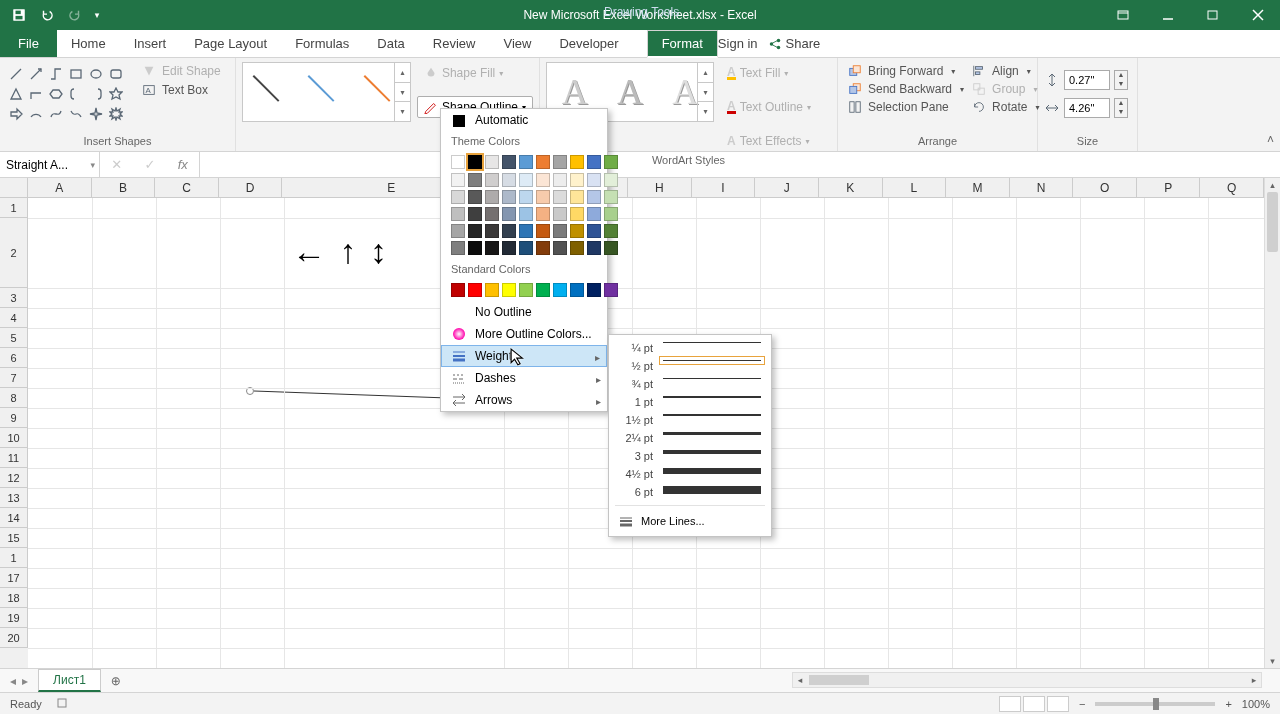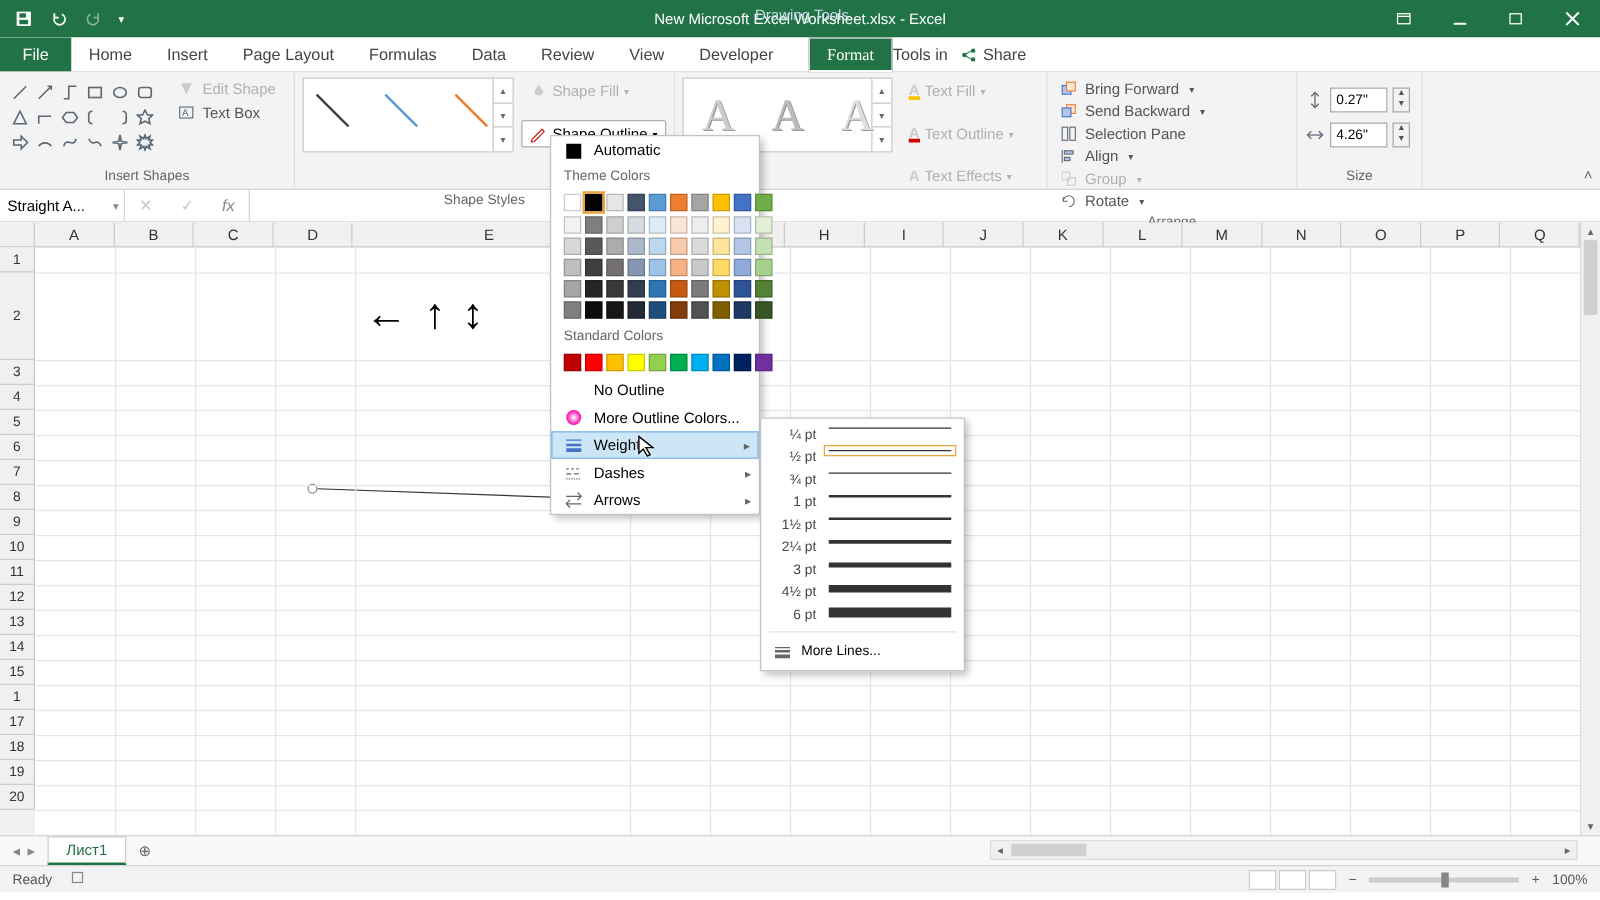--- a/index.html
+++ b/index.html
@@ -13,21 +13,21 @@
 .title-text { position: absolute; left: 0; right: 0; text-align: center; pointer-events: none; }
 .drawing-tools { position: absolute; left: 604px; top: 0; font-size: 12px; color: #cde; padding-top: 5px;}
 .win-controls { margin-left: auto; display: flex; }
 .win-btn { width: 45px; height: 30px; display: flex; align-items: center; justify-content: center; cursor: pointer; }
 .win-btn svg { width: 12px; height: 12px; }
 
 
 .tabs { height: 28px; background: #fff; display: flex; align-items: stretch; border-bottom: 1px solid #d4d4d4; position: relative; }
 .tab { padding: 0 14px; display: flex; align-items: center; font-size: 13px; color: #444; cursor: pointer; text-transform: capitalize; }
 .tab.file { background: #217346; color: #fff; padding: 0 18px; }
-.tab.active { background: #fff; color: #217346; border-top: 1px solid #d4d4d4; border-left: 1px solid #d4d4d4; border-right: 1px solid #d4d4d4; border-bottom: 2px solid #fff; margin-bottom: -1px; font-weight: 400; font-family: Liberation Serif, serif;}
+.tab.active { background: #fff; color: #217346; border-top: 1px solid #d4d4d4; border-left: 1px solid #d4d4d4; border-right: 1px solid #d4d4d4; border-bottom: 2px solid #fff; margin-bottom: -1px; font-weight: 400;}
 .tab.format { background: #217346; color: #fff; }
 .tell-me { flex: 1; display: flex; align-items: center; padding-left: 14px; color: #888; font-size: 12px; gap: 8px;}
 .signin-share { display: flex; align-items: center; gap: 10px; padding-right: 14px; font-size: 13px; color: #444; }
 .share-btn { display:flex; align-items:center; gap:4px;justify-content:flex-end; }
 
 
 .ribbon { height: 94px; background: #f3f3f3; border-bottom: 1px solid #d4d4d4; display: flex; position: relative; }
 .group { border-right: 1px solid #e0e0e0; padding: 4px 6px 2px 6px; display: flex; flex-direction: column; justify-content: space-between; position: relative;}
 .group-content { display: flex; gap: 6px; flex: 1; }
 .group-label { text-align: center; font-size: 11px; color: #666; padding-top: 2px; padding-bottom:2px; position:relative;}
@@ -191,21 +191,21 @@
   <div class="tab">Home</div>
   <div class="tab">Insert</div>
   <div class="tab">Page Layout</div>
   <div class="tab">Formulas</div>
   <div class="tab">Data</div>
   <div class="tab">Review</div>
   <div class="tab">View</div>
   <div class="tab">Developer</div>
   <div class="tab format active" style="margin-left:14px;">Format</div>
   <div class="signin-share">
-    <span>Tools in</span>
+    <span>Sign in</span>
     <div class="share-btn">
       <svg width="14" height="14" viewBox="0 0 16 16" fill="#217346">
           <circle cx="4" cy="8" r="2"></circle>
           <circle cx="12" cy="4" r="2"></circle>
           <circle cx="12" cy="12" r="2"></circle>
           <line x1="5" y1="7" x2="11" y2="4" stroke="#217346"></line>
           <line x1="5" y1="9" x2="11" y2="12" stroke="#217346"></line>
         </svg>
       <span>Share</span>
     </div>
@@ -351,21 +351,20 @@
         <div class="sf-btn outline">
           <svg viewBox="0 0 16 16" fill="none" stroke="#c00">
               <path d="M2 13 L11 4 L13 6 L4 15 L1 16 Z" fill="#fff"></path>
             </svg>
           <span>Shape Outline</span>
             <span style="font-size:8px;">▾</span>
         </div>
         <div class="sf-btn disabled" style="visibility:hidden">placeholder</div>
       </div>
     </div>
-    <div class="group-label">Shape Styles</div>
   </div>
 
   <div class="group" style="width:298px">
     <div class="group-content">
       <div class="wordart-gallery">
         <div class="wa">A</div>
           <div class="wa" style="color:#bbb">A</div>
           <div class="wa" style="color:#ddd">A</div>
         <div class="gallery-spinner">
             <div>▴</div>
@@ -384,24 +383,25 @@
             <span>Text Outline</span>
             <span style="font-size:8px;">▾</span>
           </div>
         <div class="sf-btn disabled">
             <span style="font-weight:bold;color:#ccc;">A</span>
             <span>Text Effects</span>
             <span style="font-size:8px;">▾</span>
           </div>
       </div>
     </div>
+    <div class="group-label">WordArt Styles</div>
   </div>
 
   <div class="group" style="width:200px">
-    <div class="group-content" style="flex-direction:column;gap:0;">
+    <div class="group-content" style="flex-direction:row;gap:0;">
       <div style="display:flex;flex-direction:column;">
         <div class="btn-row">
             <svg viewBox="0 0 16 16">
               <rect x="2" y="5" width="8" height="8" fill="#b4c6e7" stroke="#4472c4"></rect>
               <rect x="6" y="2" width="8" height="8" fill="#fbe5d5" stroke="#ed7d31"></rect>
             </svg>
             <span>Bring Forward</span>
             <span style="font-size:8px;margin-left:2px;">▾</span>
           </div>
         <div class="btn-row">

